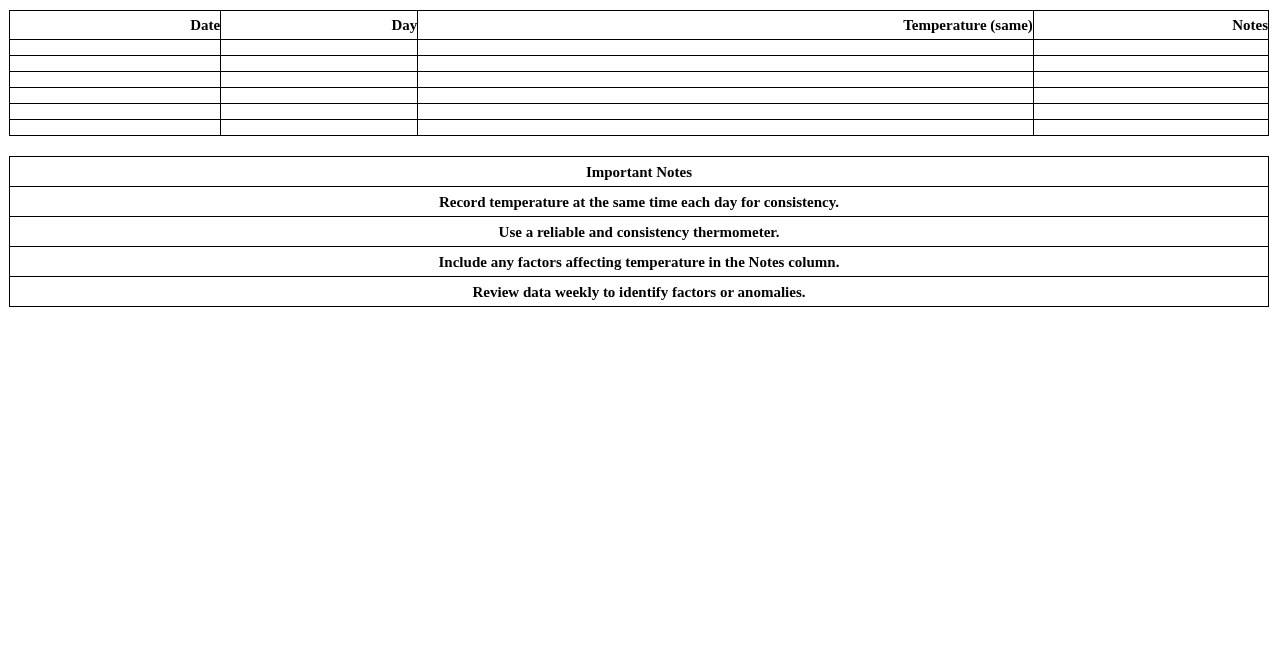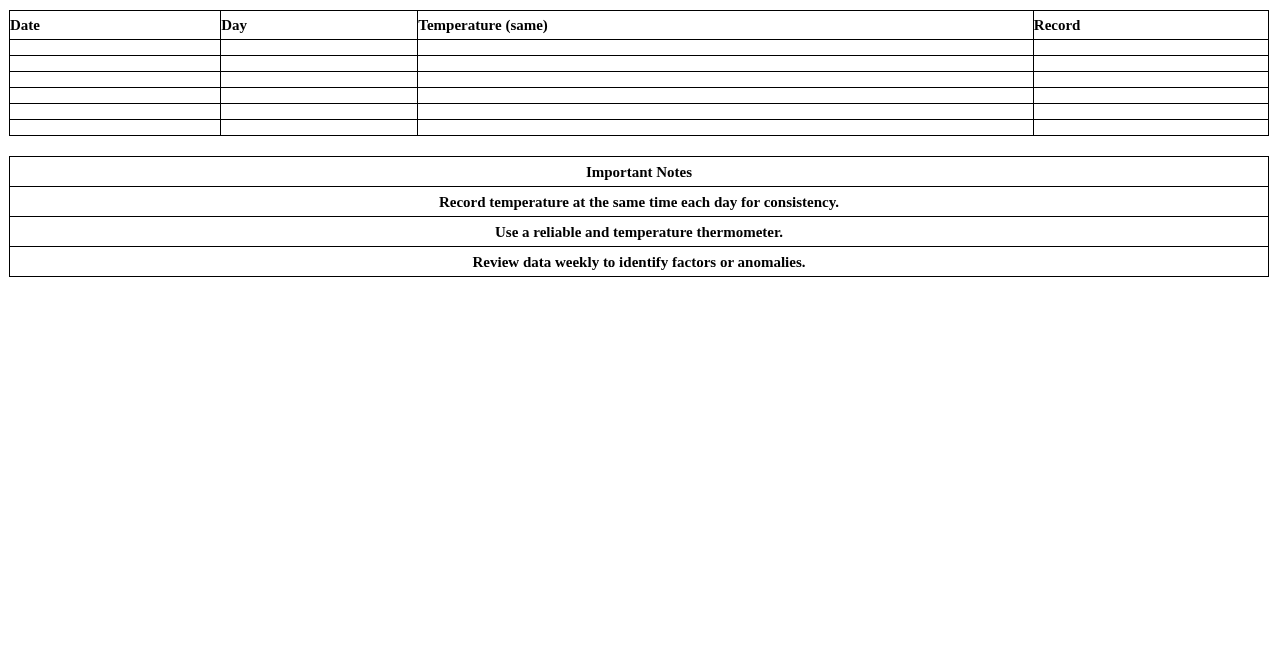--- a/index.html
+++ b/index.html
@@ -37,21 +37,21 @@
     margin: 0;
     font-size: 15px;
     line-height: 1.2;
     vertical-align: middle;
   }
 
   
   #temperature-log-table th {
     height: 28px;
     font-weight: bold;
-    text-align: left;
+    text-align: right;
     font-size: 15px;
   }
 
   #temperature-log-table td.log-cell {
     height: 15px;
   }
 
   .col-date { width: 211px; }
   .col-day { width: 197px; }
   .col-temp { width: 615px; }
@@ -91,21 +91,21 @@
       <col class="col-date">
       <col class="col-day">
       <col class="col-temp">
       <col class="col-notes">
     </colgroup>
     <thead>
       <tr>
         <th>Date</th>
         <th>Day</th>
         <th>Temperature (same)</th>
-        <th>Record</th>
+        <th>Notes</th>
       </tr>
     </thead>
     <tbody>
       <tr>
         <td class="log-cell"></td>
         <td class="log-cell"></td>
         <td class="log-cell"></td>
         <td class="log-cell"></td>
       </tr>
       <tr>
@@ -147,21 +147,24 @@
     <thead>
       <tr>
         <th>Important Notes</th>
       </tr>
     </thead>
     <tbody>
       <tr>
         <td class="note-cell">Record temperature at the same time each day for consistency.</td>
       </tr>
       <tr>
-        <td class="note-cell">Use a reliable and temperature thermometer.</td>
+        <td class="note-cell">Use a reliable and consistency thermometer.</td>
+      </tr>
+      <tr>
+        <td class="note-cell">Include any factors affecting temperature in the Notes column.</td>
       </tr>
       <tr>
         <td class="note-cell">Review data weekly to identify factors or anomalies.</td>
       </tr>
     </tbody>
   </table>
 
 </div>
 
 </body></html>

